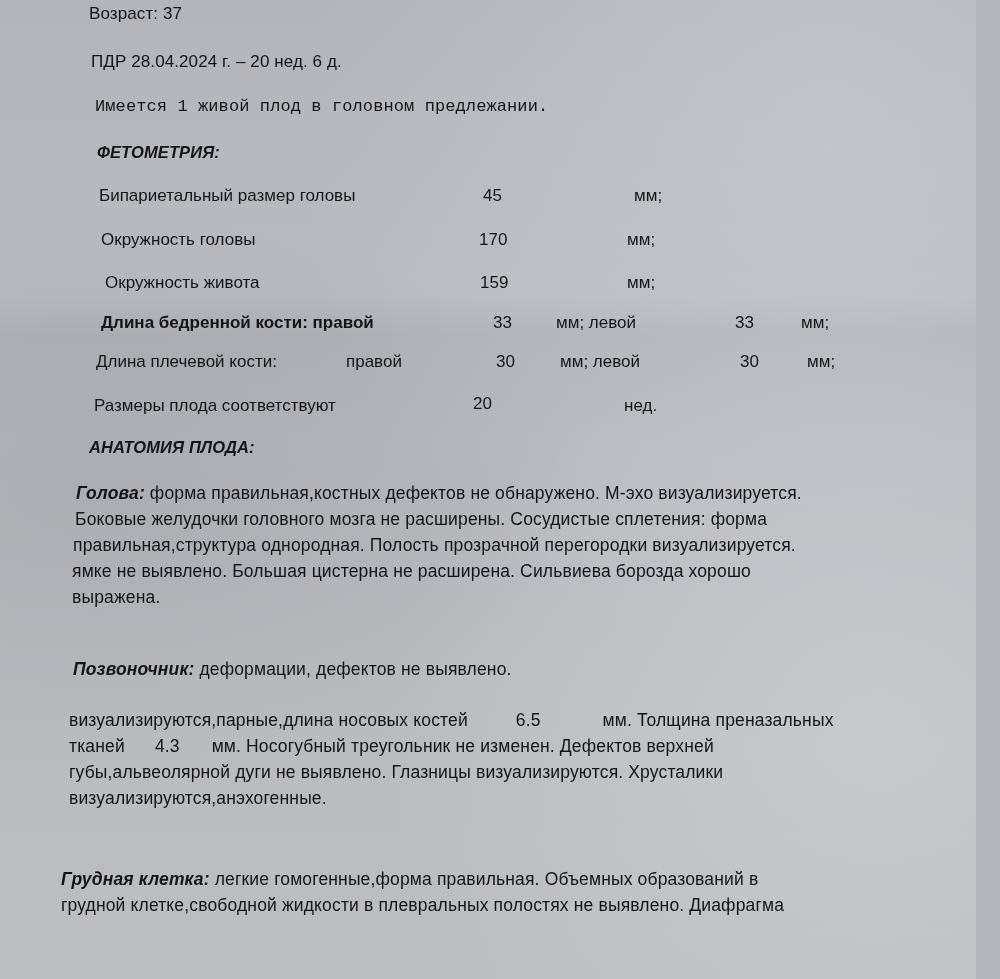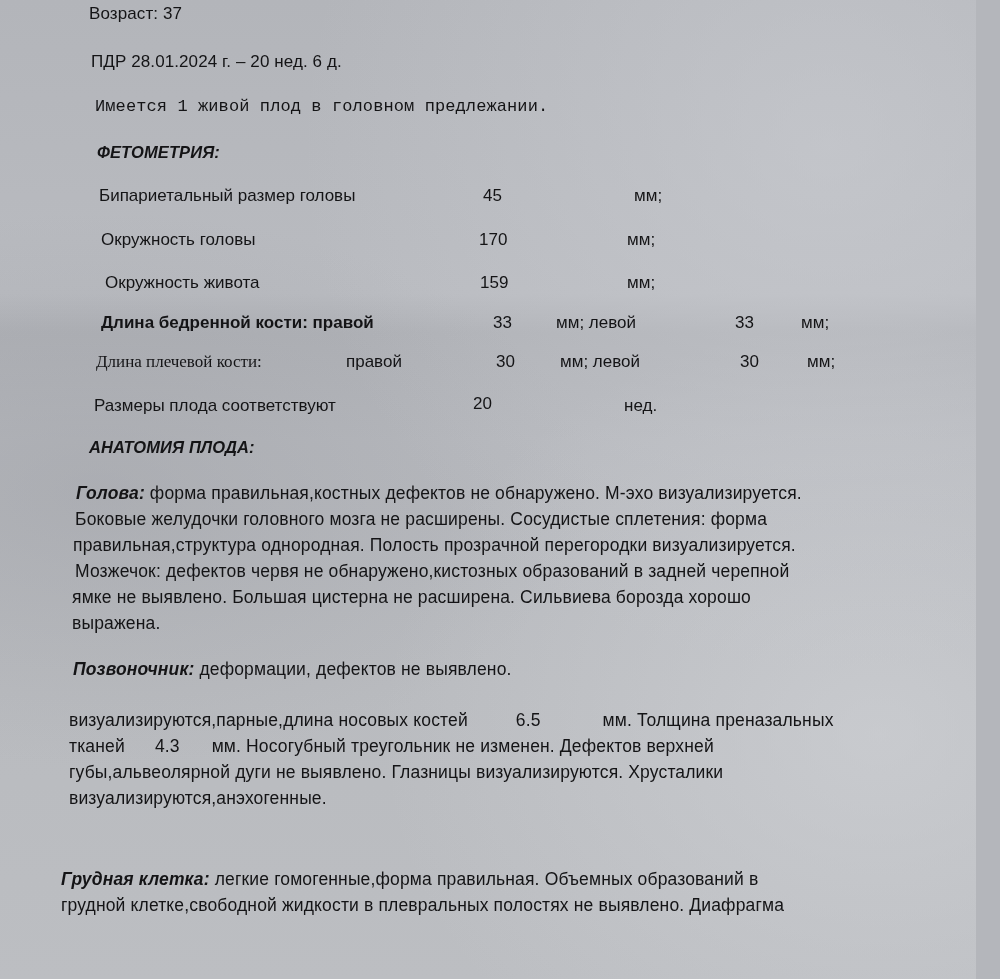--- a/index.html
+++ b/index.html
@@ -56,21 +56,21 @@
       font-size: 17px;
       line-height: 20px;
     }
   </style>
 </head>
 <body>
 
 <div class="page">
 
   <div class="line" style="left:89px; top:4px;">Возраст: 37</div>
-  <div class="line" style="left:91px; top:52px;">ПДР 28.01.2024 г. – 20 нед. 6 д.</div>
+  <div class="line" style="left:91px; top:52px;">ПДР 28.04.2024 г. – 20 нед. 6 д.</div>
   <div class="line" style="left:95px; top:97px;font-family:Liberation Mono, monospace;">Имеется 1 живой плод в головном предлежании.</div>
 
   <div class="line heading" style="left:97px; top:142px;">ФЕТОМЕТРИЯ:</div>
 
   <div>
     <div>
       <span class="abs" style="left:99px; top:186px;">Бипариетальный размер головы</span>
       <span class="abs" style="left:483px; top:186px;">45</span>
       <span class="abs" style="left:634px; top:186px;">мм;</span>
     </div>
@@ -85,41 +85,40 @@
       <span class="abs" style="left:627px; top:273px;">мм;</span>
     </div>
     <div>
       <span class="abs" style="left:101px; top:313px;font-weight:bold;">Длина бедренной кости: правой</span>
       <span class="abs" style="left:493px; top:313px;">33</span>
       <span class="abs" style="left:556px; top:313px;">мм; левой</span>
       <span class="abs" style="left:735px; top:313px;">33</span>
       <span class="abs" style="left:801px; top:313px;">мм;</span>
     </div>
     <div>
-      <span class="abs" style="left:96px; top:352px;font-family:Liberation Serif, serif;">Длина плечевой кости:</span>
+      <span class="abs" style="left:96px; top:352px;">Длина плечевой кости:</span>
       <span class="abs" style="left:346px; top:352px;">правой</span>
       <span class="abs" style="left:496px; top:352px;">30</span>
       <span class="abs" style="left:560px; top:352px;">мм; левой</span>
       <span class="abs" style="left:740px; top:352px;">30</span>
       <span class="abs" style="left:807px; top:352px;">мм;</span>
     </div>
     <div>
       <span class="abs" style="left:94px; top:396px;">Размеры плода соответствуют</span>
       <span class="abs" style="left:473px; top:394px;">20</span>
       <span class="abs" style="left:624px; top:396px;">нед.</span>
     </div>
   </div>
 
   <div class="line heading" style="left:89px; top:437px;">АНАТОМИЯ ПЛОДА:</div>
 
   <div class="para" style="left:76px; top:480px;">
     <span class="pl"><span class="label-bi">Голова:</span><span> форма правильная,костных дефектов не обнаружено. М-эхо визуализируется.</span></span>
     <span class="pl" style="margin-left:-1px;">Боковые желудочки головного мозга не расширены. Сосудистые сплетения: форма</span>
     <span class="pl" style="margin-left:-3px;">правильная,структура однородная. Полость прозрачной перегородки визуализируется.</span>
-    <span class="pl" style="margin-left:-1px;">Мозжечок: дефектов червя не обнаружено,кистозных образований в задней черепной</span>
     <span class="pl" style="margin-left:-4px;">ямке не выявлено. Большая цистерна не расширена. Сильвиева борозда хорошо</span>
     <span class="pl" style="margin-left:-4px;">выражена.</span>
   </div>
 
   <div class="para" style="left:73px; top:656px;">
     <span class="pl"><span class="label-bi">Позвоночник:</span><span> деформации, дефектов не выявлено.</span></span>
   </div>
 
   <div class="para" style="left:69px; top:707px;">
     <span class="pl"><span>визуализируются,парные,длина носовых костей</span><span style="display:inline-block; width:48px;"></span><span>6.5</span><span style="display:inline-block; width:62px;"></span><span>мм. Толщина преназальных</span></span>

